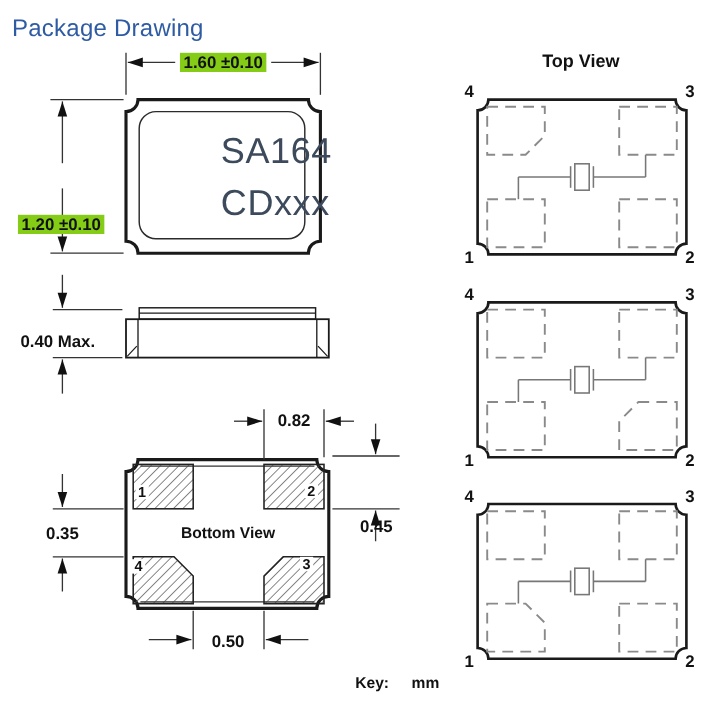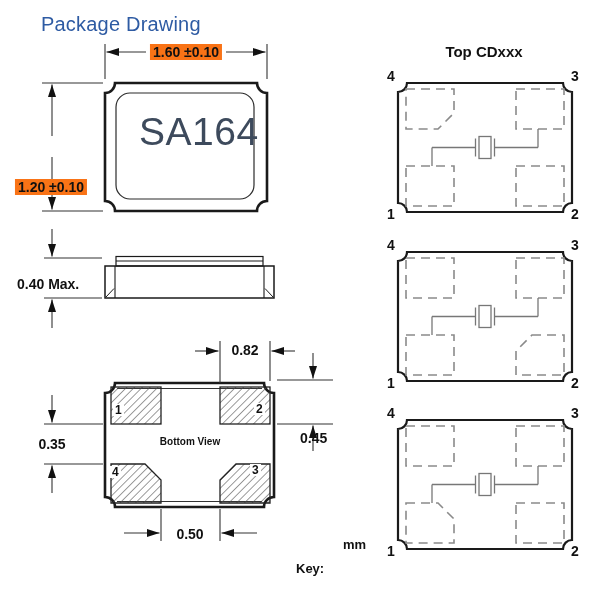--- a/index.html
+++ b/index.html
@@ -2,24 +2,24 @@
 <html><head>
 <meta charset="utf-8">
 <style>
   html,body{margin:0;padding:0;background:#ffffff;}
   #stage{position:relative;width:600px;height:606px;background:#ffffff;overflow:hidden;
          font-family:"Liberation Sans",sans-serif;}
   #stage svg{position:absolute;left:0;top:0;}
   .txt{position:absolute;white-space:nowrap;color:#111;z-index:2;line-height:1;}
   .ctr{transform:translateX(-50%);}
   .dim{font-size:14px;font-weight:700;letter-spacing:0;}
-  .mask{background:#f97316;padding:1px 3px;}
-  .title{font-size:20px;font-weight:500;color:#2E5BA3;letter-spacing:.2px;margin-left:31px;}
-  .marking{font-size:39px;font-weight:400;color:#3D4A5C;letter-spacing:.5px;}
-  .viewlbl{font-size:10px;font-weight:700;}
+  .mask{background:#84cc16;padding:1px 3px;}
+  .title{font-size:20px;font-weight:500;color:#2E5BA3;letter-spacing:.2px;}
+  .marking{font-size:30px;font-weight:400;color:#3D4A5C;letter-spacing:.5px;margin-left:45px;}
+  .viewlbl{font-size:13px;font-weight:700;}
   .tviewlbl{font-size:15px;font-weight:700;}
   .padnum{font-size:12px;font-weight:700;background:#ffffff;padding:0 2px;z-index:3;}
   .cnum{font-size:14px;font-weight:700;}
   .keytxt{font-size:13px;font-weight:700;}
 </style>
 </head>
 <body>
 
 <div id="stage">
 
@@ -159,39 +159,40 @@
       </g>
     </g>
   </svg>
 
   <span class="txt title" style="left:10px;top:14px;">Package Drawing</span>
 
   <span class="txt dim mask ctr" style="left:186px;top:44px;">1.60 ±0.10</span>
   <span class="txt dim mask ctr" style="left:51px;top:139px;margin-top:40px;">1.20 ±0.10</span>
 
   <span class="txt marking" style="left:139px;top:112px;">SA164</span>
+  <span class="txt marking" style="left:139px;top:155px;">CDxxx</span>
 
   <span class="txt dim" style="left:17px;top:277px;">0.40 Max.</span>
 
   <span class="txt dim ctr" style="left:245px;top:343px;">0.82</span>
   <span class="txt dim" style="left:300px;top:395px;margin-top:36px;">0.45</span>
   <span class="txt dim ctr" style="left:52px;top:437px;">0.35</span>
   <span class="txt dim ctr" style="left:190px;top:527px;">0.50</span>
 
   <span class="txt viewlbl ctr" style="left:190px;top:437px;">Bottom View</span>
 
   <span class="txt padnum" style="left:113px;top:404px;">1</span>
   <span class="txt padnum" style="left:254px;top:403px;">2</span>
   <span class="txt padnum" style="left:110px;top:466px;">4</span>
   <span class="txt padnum" style="left:250px;top:464px;">3</span>
 
   <span class="txt keytxt" style="left:296px;top:562px;">Key:</span>
-  <span class="txt keytxt" style="left:331px;top:538px;padding-left:12px;">mm</span>
-
-  <span class="txt tviewlbl ctr" style="left:484px;top:44px;">Top CDxxx</span>
+  <span class="txt keytxt" style="left:331px;top:562px;padding-left:12px;">mm</span>
+
+  <span class="txt tviewlbl ctr" style="left:484px;top:44px;">Top View</span>
 
   <span class="txt cnum ctr" style="left:391px;top:69px;">4</span>
   <span class="txt cnum ctr" style="left:575px;top:69px;">3</span>
   <span class="txt cnum ctr" style="left:391px;top:207px;">1</span>
   <span class="txt cnum ctr" style="left:575px;top:207px;">2</span>
 
   <span class="txt cnum ctr" style="left:391px;top:238px;">4</span>
   <span class="txt cnum ctr" style="left:575px;top:238px;">3</span>
   <span class="txt cnum ctr" style="left:391px;top:376px;">1</span>
   <span class="txt cnum ctr" style="left:575px;top:376px;">2</span>

